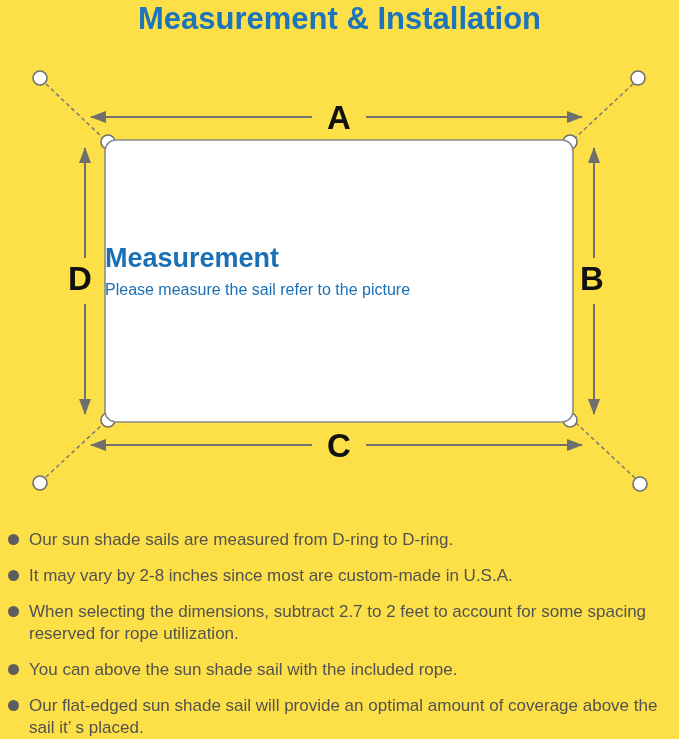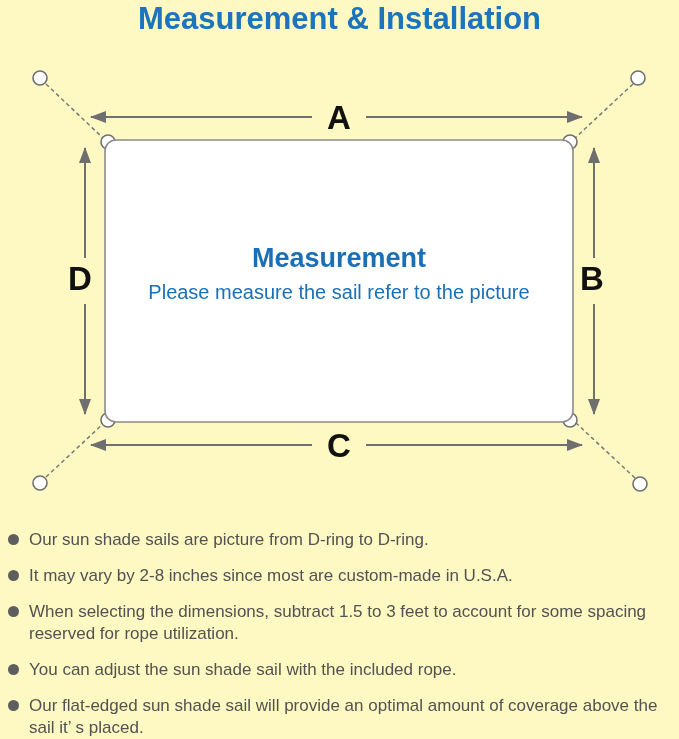--- a/index.html
+++ b/index.html
@@ -1,46 +1,46 @@
 <!DOCTYPE html>
 <html><head>
 <meta charset="utf-8">
 <style>
   html,body{margin:0;padding:0;background:#ffffff;}
   .page{
     position:relative;
     width:679px;height:739px;
-    background:#fef9c3;
+    background:#fde047;
     font-family:"Liberation Sans", sans-serif;
     overflow:hidden;
   }
   .page-title{
     position:absolute;top:1px;left:0;width:679px;
     text-align:center;
     font-size:31px;font-weight:bold;
     color:#1b74bc;
     letter-spacing:0px;
   }
   .diagram-svg{
     position:absolute;left:0;top:55px;
   }
   .dim-label{
     font-family:"Liberation Sans", sans-serif;
     font-weight:bold;font-size:33px;fill:#111111;
   }
   .center-text{
     position:absolute;left:105px;top:243px;width:468px;
-    text-align:center;
+    text-align:left;
   }
   .center-title{
     font-size:27px;font-weight:bold;color:#1b6fb5;
   }
   .center-subtitle{
     margin-top:7px;
-    font-size:20px;color:#1b6fb5;
+    font-size:16px;color:#1b6fb5;
   }
   .notes{
     position:absolute;left:8px;top:529px;width:666px;
   }
   .note{
     display:flex;
     margin-bottom:14px;
   }
   .note .dot{
     flex-shrink:0;
@@ -111,33 +111,33 @@
   </svg>
 
   <div class="center-text">
     <div class="center-title">Measurement</div>
     <div class="center-subtitle">Please measure the sail refer to the picture</div>
   </div>
 
   <div class="notes">
     <div class="note">
       <span class="dot"></span>
-      <span class="note-text">Our sun shade sails are picture from D-ring to D-ring.</span>
+      <span class="note-text">Our sun shade sails are measured from D-ring to D-ring.</span>
     </div>
     <div class="note">
       <span class="dot"></span>
       <span class="note-text">It may vary by 2-8 inches since most are custom-made in U.S.A.</span>
     </div>
     <div class="note">
       <span class="dot"></span>
-      <span class="note-text">When selecting the dimensions, subtract 1.5 to 3 feet to account for some spacing reserved for rope utilization.</span>
+      <span class="note-text">When selecting the dimensions, subtract 2.7 to 2 feet to account for some spacing reserved for rope utilization.</span>
     </div>
     <div class="note">
       <span class="dot"></span>
-      <span class="note-text">You can adjust the sun shade sail with the included rope.</span>
+      <span class="note-text">You can above the sun shade sail with the included rope.</span>
     </div>
     <div class="note">
       <span class="dot"></span>
       <span class="note-text">Our flat-edged sun shade sail will provide an optimal amount of coverage above the sail it’ s placed.</span>
     </div>
   </div>
 
 </div>
 
 </body></html>

